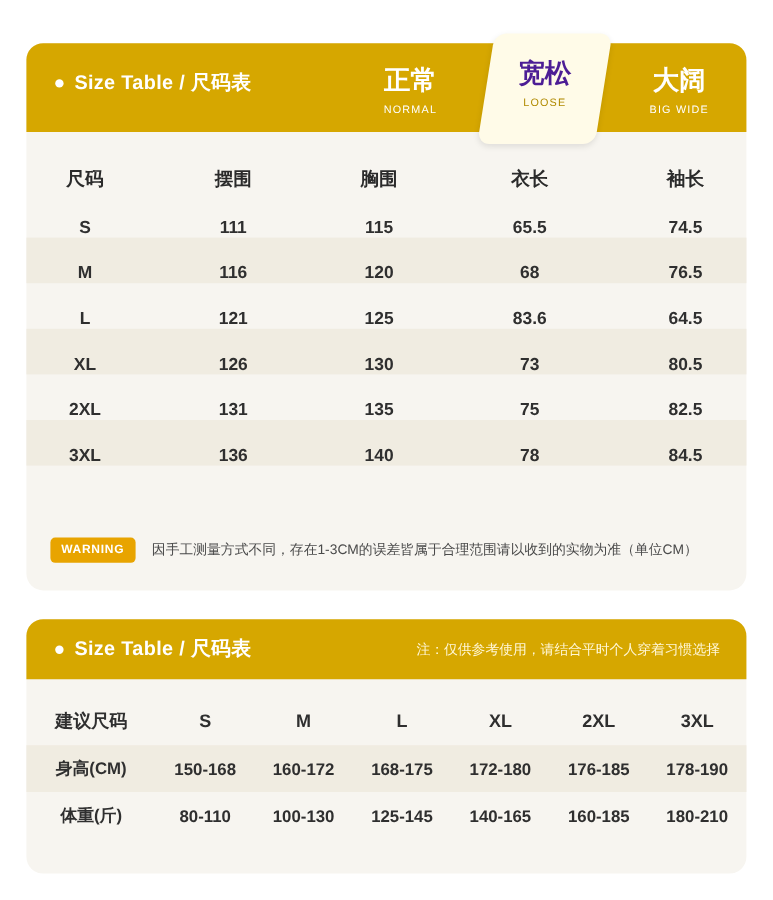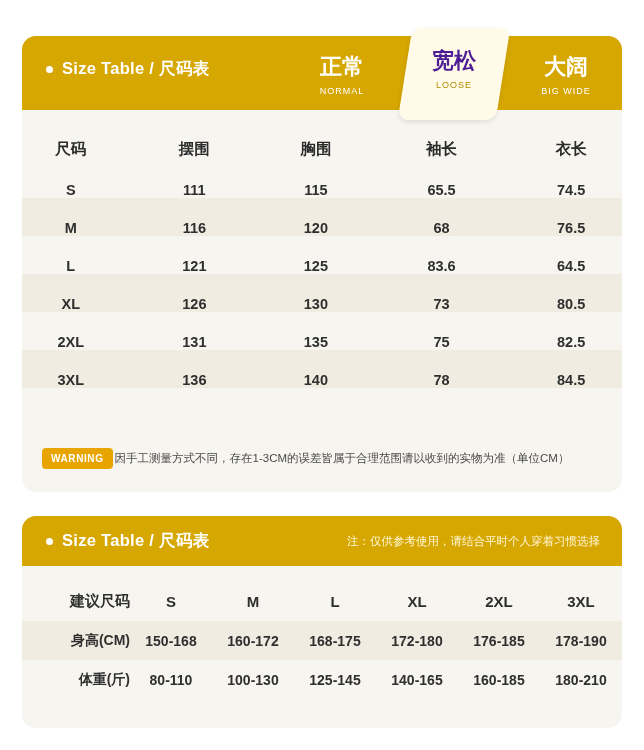--- a/index.html
+++ b/index.html
@@ -140,21 +140,21 @@
   .c3 { width: 125px; }
   .c4 { width: 125px; }
 
   
   .warn-wrap {
     position: absolute;
     left: 42px;
     top: 448px;
     display: flex;
     align-items: center;
-    gap: 2px;
+    gap: 14px;
   }
   .warn-badge {
     background: #e8a400;
     color: #ffffff;
     font-size: 10px;
     font-weight: bold;
     letter-spacing: 0.6px;
     padding: 5px 9px;
     border-radius: 4px;
   }
@@ -213,21 +213,20 @@
   }
   .tbl2 .cell {
     text-align: center;
     font-size: 14px;
     color: #2f2f2f;
     font-weight: bold;
   }
   .tbl2 .cell.lbl {
     width: 108px;
     font-size: 14px;
-    text-align: right;
   }
   .tbl2 .cell.val {
     width: 82px;
   }
   .tbl2 .row.header .cell {
     font-size: 15px;
   }
 </style>
 </head>
 <body>
@@ -258,22 +257,22 @@
         <div class="cn">大阔</div>
         <div class="en">BIG WIDE</div>
       </div>
     </div>
 
     <div class="tbl1">
       <div class="row header">
         <div class="cell c0">尺码</div>
         <div class="cell c1">摆围</div>
         <div class="cell c2">胸围</div>
+        <div class="cell c3">衣长</div>
         <div class="cell c4">袖长</div>
-        <div class="cell c3">衣长</div>
       </div>
 
       <div class="row">
         <div class="cell c0">S</div>
         <div class="cell c1">111</div>
         <div class="cell c2">115</div>
         <div class="cell c3">65.5</div>
         <div class="cell c4">74.5</div>
       </div>
 

